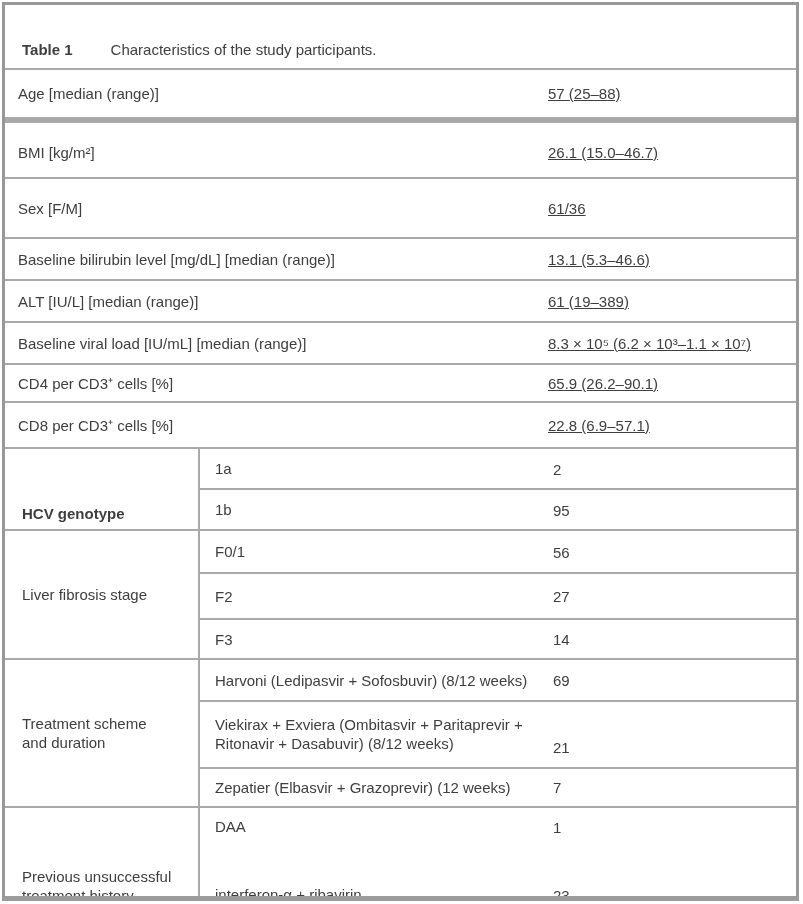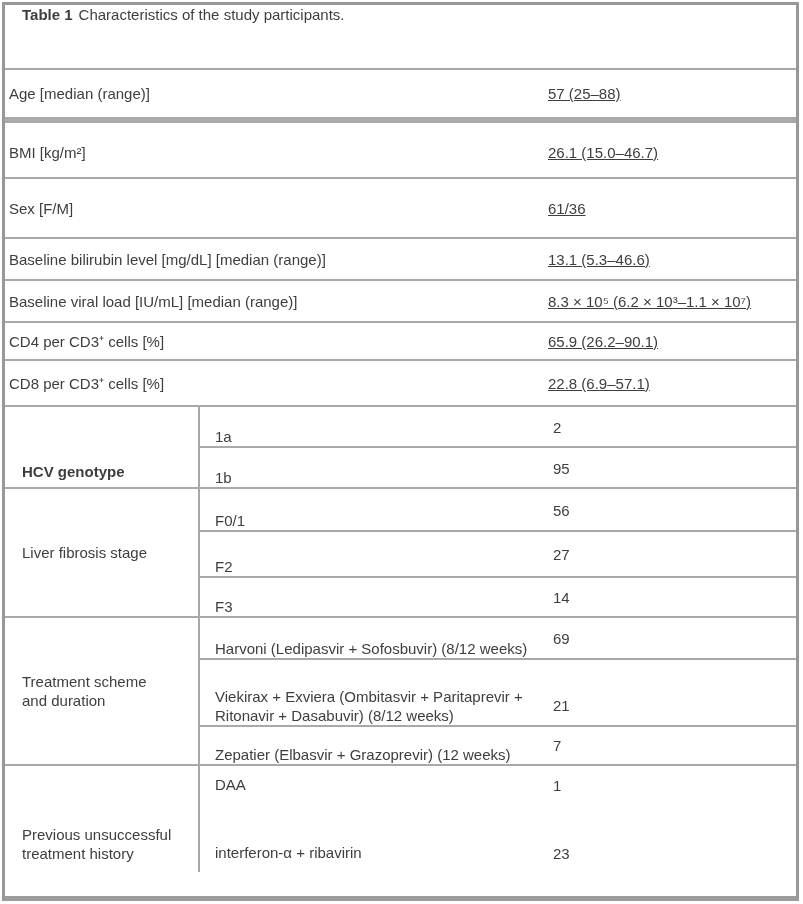--- a/index.html
+++ b/index.html
@@ -20,24 +20,24 @@
     border:3px solid var(--frame);
     border-bottom:5px solid #9c9c9c;
     overflow:hidden;
   }
   .row{
     position:relative;display:flex;align-items:center;
     box-sizing:border-box;border-top:2px solid var(--line);
   }
   .row.no-bt{border-top:none;}
   .title-row{
-    align-items:flex-start;padding:0 0 9px 17px;
+    align-items:flex-end;padding:0 0 9px 17px;gap:32px;
   }
   .title-row .cap-label{font-weight:700;margin-right:6px;}
-  .lbl{padding-left:4px;white-space:nowrap;}
+  .lbl{padding-left:13px;white-space:nowrap;}
   .val{position:absolute;left:543px;white-space:nowrap;text-decoration:underline;}
   .spacer{
     box-sizing:border-box;height:4px;
     border-top:2px solid var(--line);border-bottom:2px solid var(--line);
   }
   .group{
     box-sizing:border-box;display:flex;
     border-top:2px solid var(--line);
   }
   .gcell{
@@ -45,21 +45,21 @@
     border-right:2px solid var(--line);
     display:flex;align-items:center;
   }
   .gcell.bottom{align-items:flex-end;}
   .glabel{padding-left:17px;white-space:pre-line;}
   .gcell.pb7 .glabel{padding-bottom:6px;font-weight:bold;}
   .gcell.pb9 .glabel{padding-bottom:9px;}
   .gitems{flex:1;display:flex;flex-direction:column;}
   .gitem{
     position:relative;box-sizing:border-box;
-    display:flex;align-items:flex-end;
+    display:flex;align-items:center;
   }
   .gitem.bt{border-top:2px solid var(--line);}
   .gtxt{padding-left:15px;max-width:345px;}
   .gval{position:absolute;left:353px;top:50%;transform:translateY(-50%);white-space:nowrap;}
   .gval.vbottom{top:auto;bottom:10px;transform:none;}
   .gitems.prev{justify-content:space-between;padding:9px 0 10px 0;}
   .pitem{position:relative;display:flex;align-items:center;}
 </style>
 </head>
 <body>
@@ -86,20 +86,24 @@
   <div class="row" style="height:60px">
     <span class="lbl">Sex [F/M]</span>
     <span class="val">61/36</span>
   </div>
 
   <div class="row" style="height:42px">
     <span class="lbl">Baseline bilirubin level [mg/dL] [median (range)]</span>
     <span class="val">13.1 (5.3–46.6)</span>
   </div>
 
+  <div class="row" style="height:42px">
+    <span class="lbl">ALT [IU/L] [median (range)]</span>
+    <span class="val">61 (19–389)</span>
+  </div>
 
   <div class="row" style="height:42px">
     <span class="lbl">Baseline viral load [IU/mL] [median (range)]</span>
     <span class="val">8.3 × 10⁵ (6.2 × 10³–1.1 × 10⁷)</span>
   </div>
 
   <div class="row" style="height:38px">
     <span class="lbl">CD4 per CD3⁺ cells [%]</span>
     <span class="val">65.9 (26.2–90.1)</span>
   </div>

